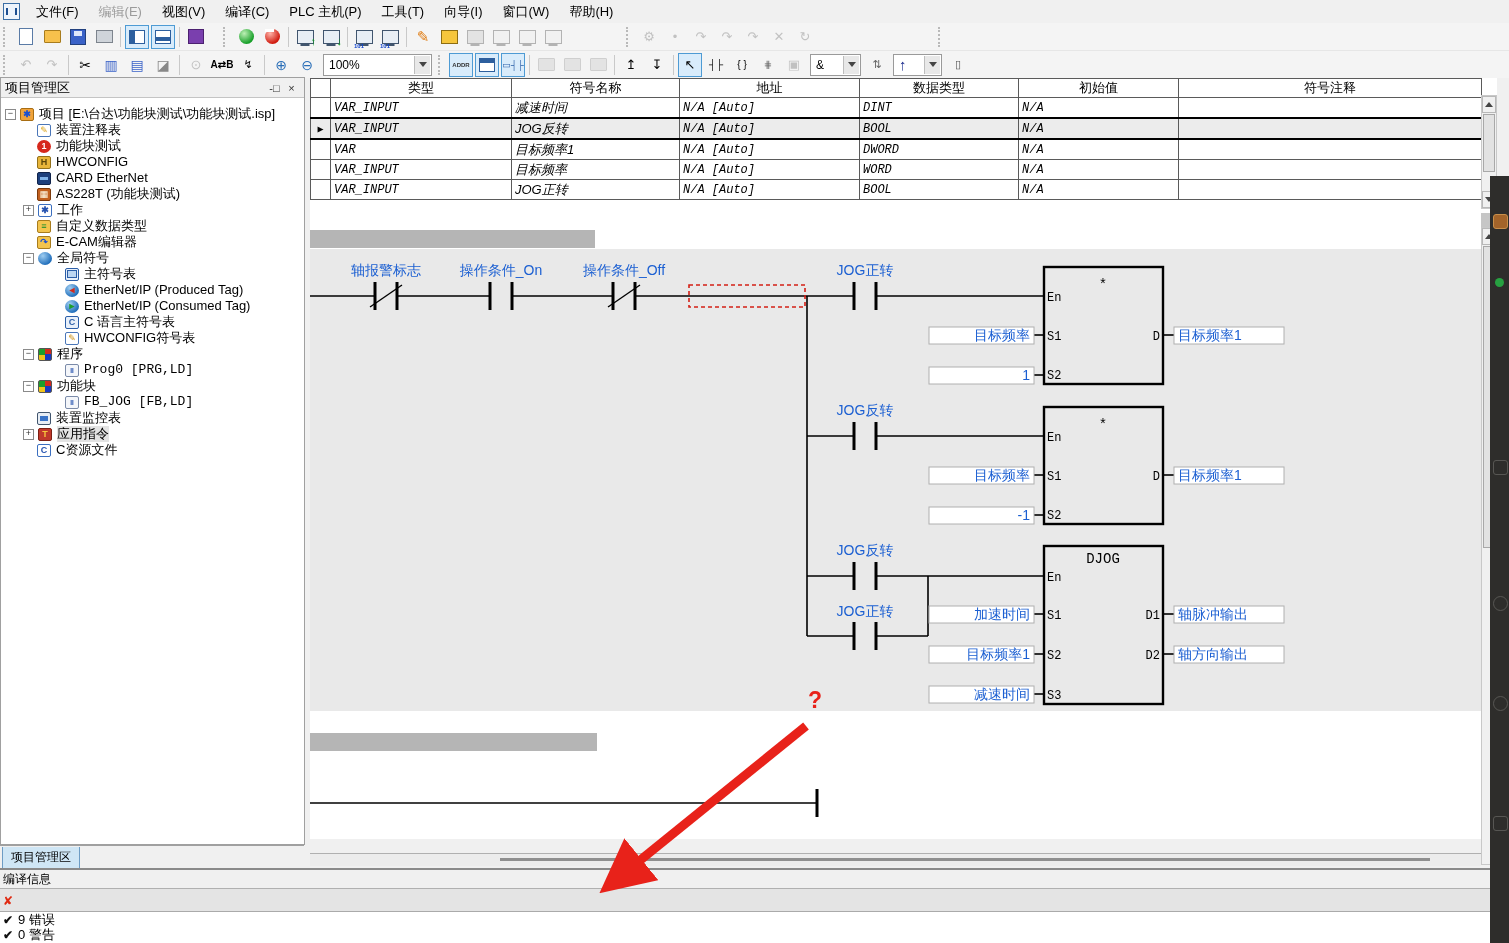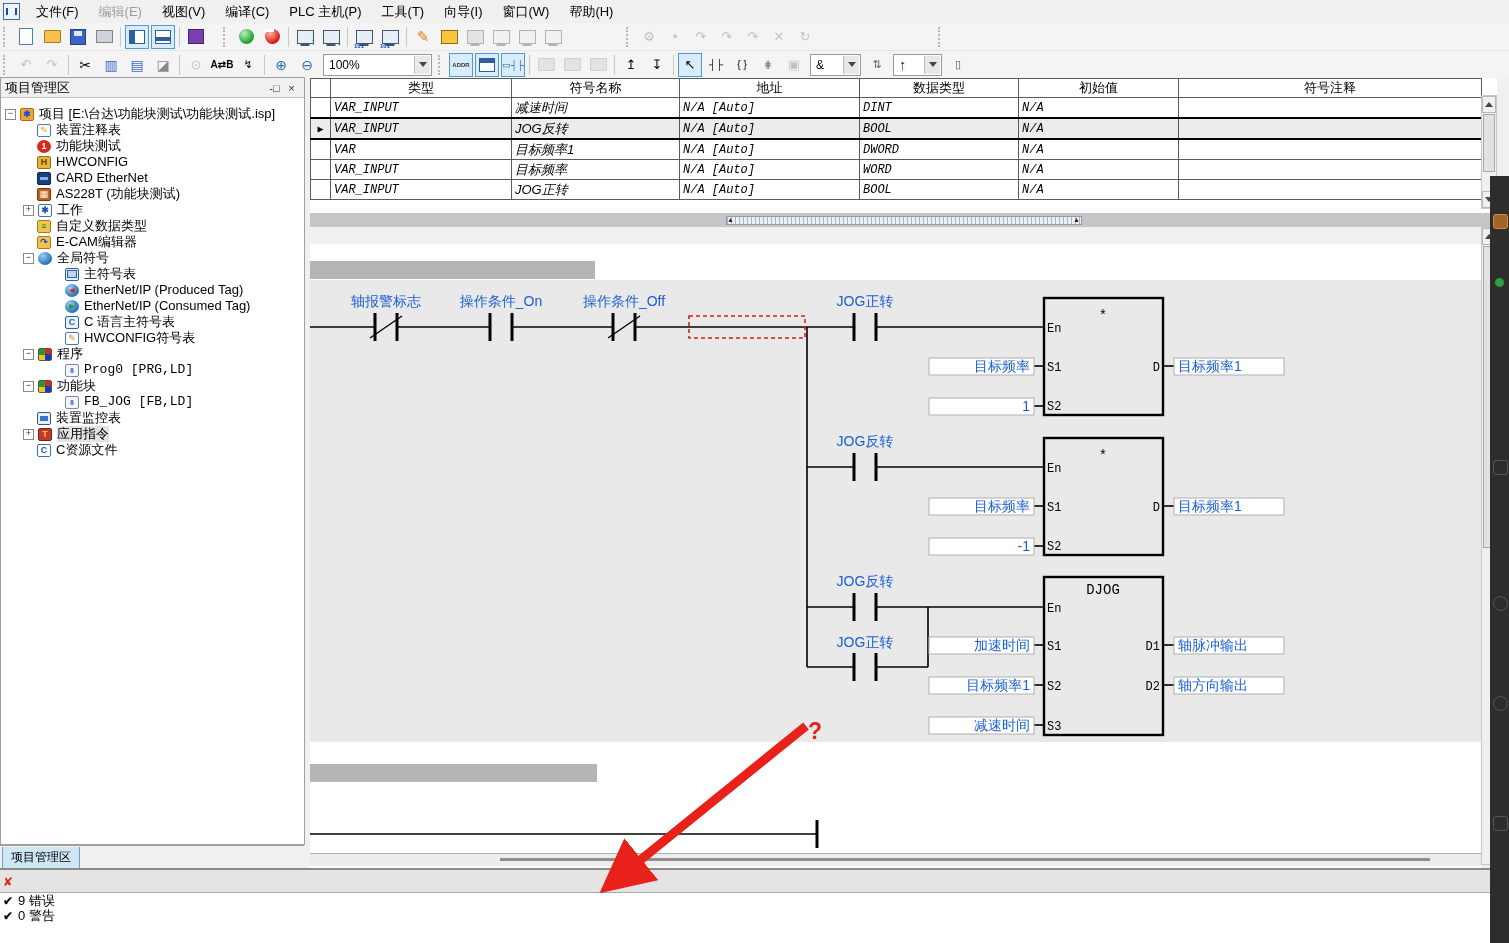--- a/index.html
+++ b/index.html
@@ -98,21 +98,21 @@
   .sbtn{height:15px;background:#f0f0f0;border:1px solid #b8b8b8;display:flex;align-items:center;justify-content:center;}
   .sbtn::after{content:"";border:4px solid transparent;}
   .sbtn.up::after{border-bottom:5px solid #444;margin-top:-4px;}
   .sbtn.dn::after{border-top:5px solid #444;margin-bottom:-4px;}
   .sthumb{background:#e2e2e2;border:1px solid #a8a8a8;margin:1px;}
   
   #splitter{left:310px;top:213px;width:1187px;height:14px;background:#c6c6c6;display:flex;align-items:center;justify-content:center;}
   #split-handle{width:356px;height:9px;background:#efefef;border:1px solid #9a9a9a;
      background-image:repeating-linear-gradient(90deg,#9ab6e0 0 1px,transparent 1px 4px);display:flex;align-items:center;justify-content:space-between;font-size:8px;color:#222;line-height:1;padding:0 2px;box-sizing:border-box;}
   
-  #editor{left:310px;top:244px;width:1171px;height:626px;background:#fff;overflow:hidden;}
+  #editor{left:310px;top:213px;width:1171px;height:626px;background:#fff;overflow:hidden;}
   #hscroll{left:310px;top:853px;width:1171px;height:12px;background:#ececec;border-top:1px solid #b0b0b0;}
   #hthumb{position:absolute;left:190px;top:4px;width:930px;height:3px;background:#8f8f8f;}
   #vscroll2{left:1481px;top:227px;width:16px;height:638px;}
   
   #msgpanel{left:0;top:868px;width:1509px;height:75px;background:#fff;border-top:2px solid #8a8a8a;}
   #msg-title{height:18px;background:#f0f0f0;border-bottom:1px solid #b0b0b0;font-size:12px;display:flex;align-items:center;padding-left:3px;}
   .msg-row{display:flex;align-items:center;font-size:13px;height:22px;padding-left:2px;white-space:nowrap;}
   .msg-row.err{background:#e4e4e4;border-bottom:1px solid #aaa;font-family:"Liberation Mono",monospace;font-size:12px;}
   .xic{color:#e02a12;font-weight:bold;font-size:14px;margin:0 4px 0 2px;}
   .ckic{color:#111;font-weight:bold;font-size:12px;margin:0 5px 0 3px;}
@@ -709,20 +709,21 @@
   <div id="hscroll" class="abs">
       <div id="hthumb"></div>
     </div>
 
   <div id="vscroll2" class="abs vscroll">
     <div class="sbtn up"></div>
     <div class="sthumb" style="height:300px;"></div>
   </div>
 
   <div id="msgpanel" class="abs">
+    <div id="msg-title">编译信息</div>
     <div class="msg-row err">
       <span class="xic">✘</span>
     </div>
     <div class="msg-sum">
       <span class="ckic">✔</span>
       <span>9 错误</span>
     </div>
     <div class="msg-sum">
       <span class="ckic">✔</span>
       <span>0 警告</span>

